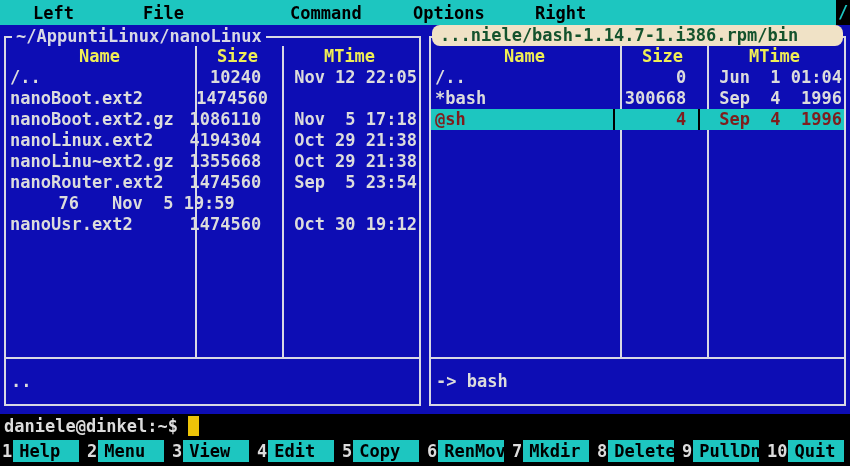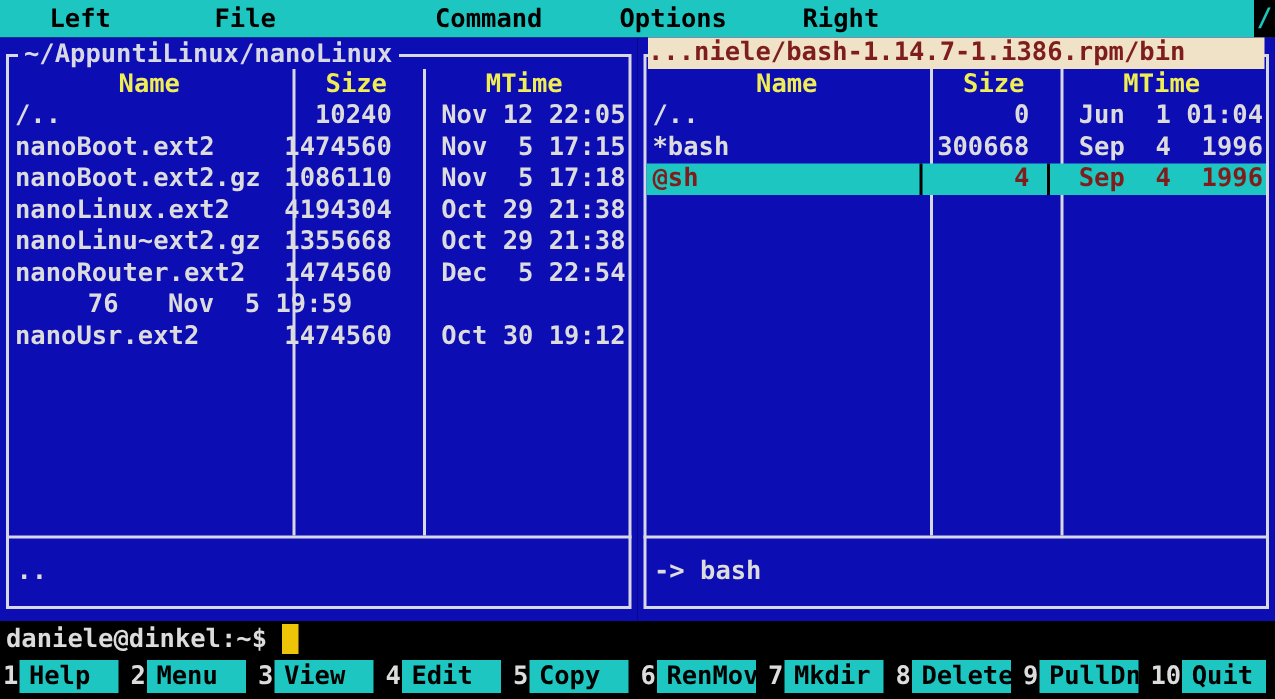--- a/index.html
+++ b/index.html
@@ -14,21 +14,21 @@
   .mitem:nth-of-type(2){left:143px}
   .mitem:nth-of-type(3){left:290px}
   .mitem:nth-of-type(4){left:413px}
   .mitem:nth-of-type(5){left:535px}
   .corner-cell{position:absolute;right:0;top:0;width:14px;height:25px;background:#000;color:#1dc6c0;text-align:center;line-height:24px;}
   
   .panels{position:absolute;top:25px;left:0;width:850px;height:300px;display:flex;}
   .panel{position:relative;width:425px;height:389px;background:#0d0db4;color:#dcdcdc;}
   .pframe{position:absolute;left:4px;right:4px;top:11px;bottom:8px;border:2px solid #d8d8e4;}
   .ptitle{position:absolute;top:1px;left:12px;z-index:3;background:#0d0db4;color:#d8d8e4;padding:0 4px;line-height:20px;white-space:pre;}
-  .panel.active .ptitle{top:0;left:7px;right:7px;background:#f0e2c6;color:#7f1d1d;line-height:21px;padding:0 0 0 0;}
+  .panel.active .ptitle{top:0;left:7px;right:7px;background:#f0e2c6;color:#14532d;line-height:21px;padding:0 0 0 8px;border-radius:8px;}
   .vsep{position:absolute;top:21px;height:311px;width:2px;background:#d8d8e4;z-index:1;}
   .vsep.s1{left:195px}
   .vsep.s2{left:282px}
   .hdivider{position:absolute;top:332px;left:4px;right:4px;height:2px;background:#d8d8e4;z-index:1;}
   .grid{position:absolute;top:21px;left:6px;right:6px;z-index:2;}
   .frow,.hrow{display:flex;height:21px;line-height:21px;white-space:pre;}
   .frow span,.hrow span{box-sizing:border-box;display:block;border-right:2px solid transparent;}
   .c-name{width:189px;padding-left:4px;overflow:hidden;}
   .c-size{width:87px;text-align:right;padding-right:12px;}
   .c-mtime{flex:1;padding-left:19px;}
@@ -69,25 +69,25 @@
       <div class="vsep s1"></div>
       <div class="vsep s2"></div>
       <div class="grid">
         <div class="hrow">
           <span class="c-name">Name</span>
           <span class="c-size">Size</span>
           <span class="c-mtime">MTime</span>
         </div>
         <div class="rows">
             <div class="frow"><span class="c-name">/..</span><span class="c-size">10240</span><span class="c-mtime">Nov 12 22:05</span></div>
-            <div class="frow"><span class="c-name">nanoBoot.ext2</span><span class="c-size">1474560</span><span class="c-mtime">Nov  5 17:15</span></div>
+            <div class="frow"><span class="c-name">nanoBoot.ext2</span><span class="c-size">1474560</span></div>
             <div class="frow"><span class="c-name">nanoBoot.ext2.gz</span><span class="c-size">1086110</span><span class="c-mtime">Nov  5 17:18</span></div>
             <div class="frow"><span class="c-name">nanoLinux.ext2</span><span class="c-size">4194304</span><span class="c-mtime">Oct 29 21:38</span></div>
             <div class="frow"><span class="c-name">nanoLinu~ext2.gz</span><span class="c-size">1355668</span><span class="c-mtime">Oct 29 21:38</span></div>
-            <div class="frow"><span class="c-name">nanoRouter.ext2</span><span class="c-size">1474560</span><span class="c-mtime">Dec  5 22:54</span></div>
+            <div class="frow"><span class="c-name">nanoRouter.ext2</span><span class="c-size">1474560</span><span class="c-mtime">Sep  5 23:54</span></div>
             <div class="frow"><span class="c-size">76</span><span class="c-mtime">Nov  5 19:59</span></div>
             <div class="frow"><span class="c-name">nanoUsr.ext2</span><span class="c-size">1474560</span><span class="c-mtime">Oct 30 19:12</span></div>
           </div>
       </div>
       <div class="hdivider"></div>
       <div class="ministatus">..</div>
     </section>
 
     <section class="panel active">
       <div class="pframe"></div>

